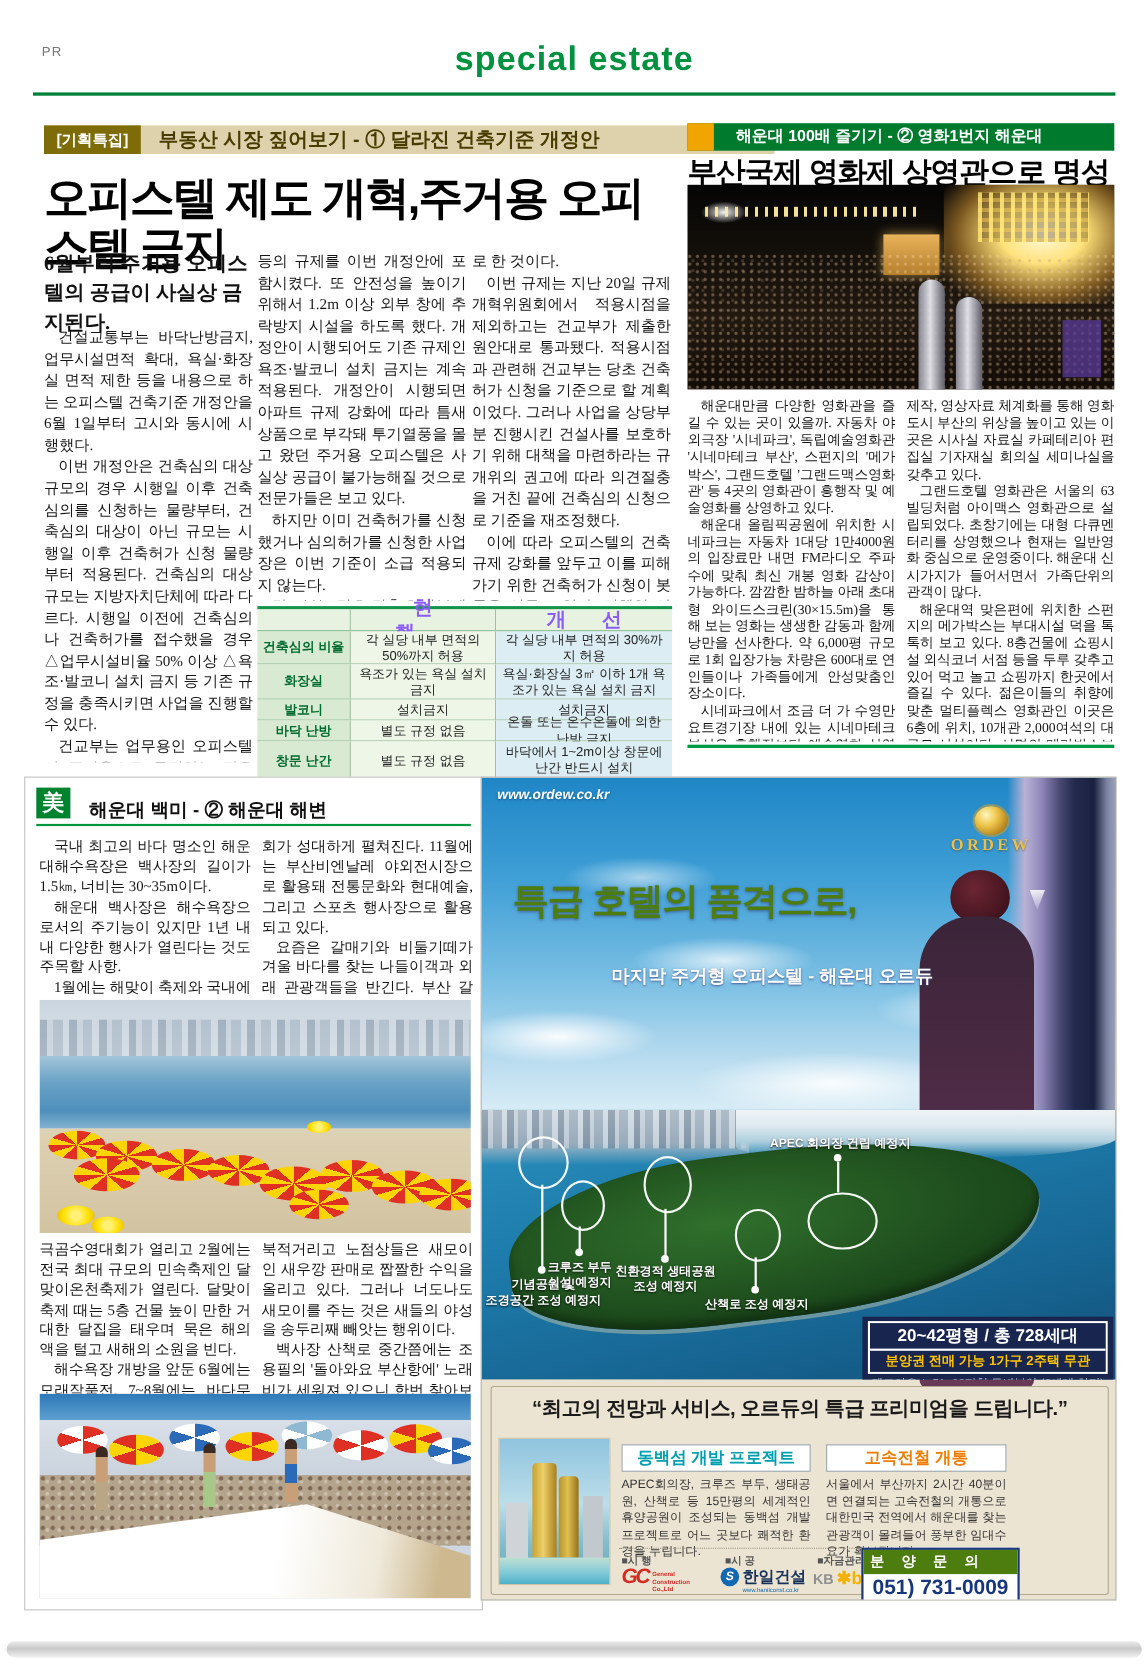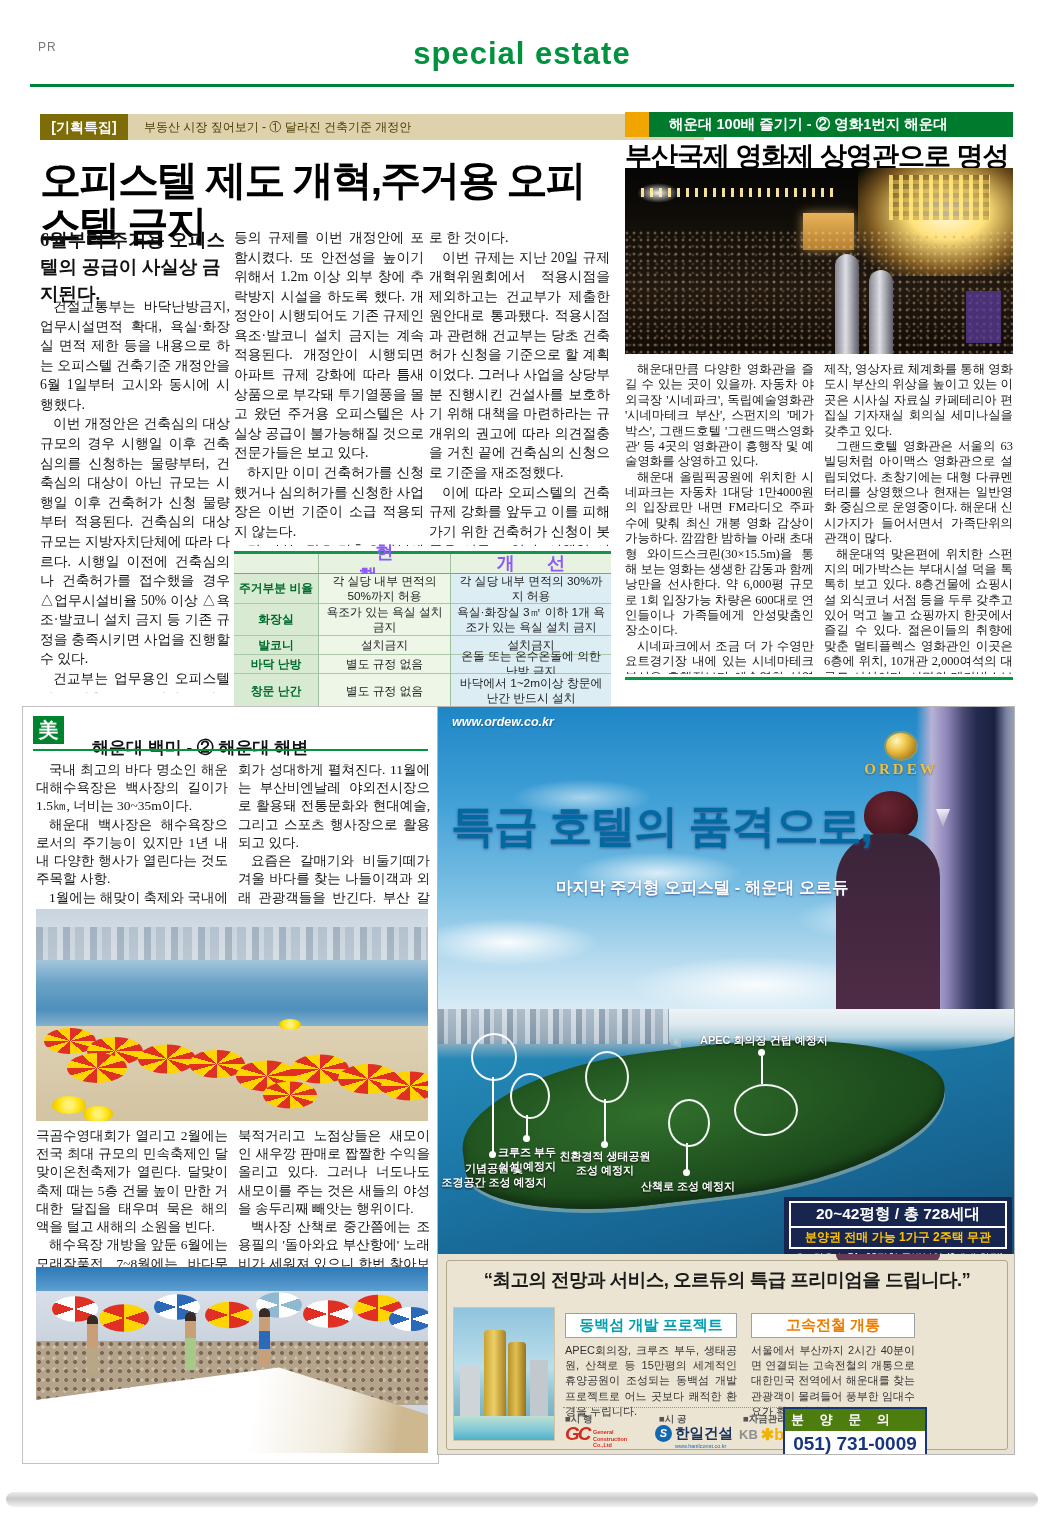--- a/index.html
+++ b/index.html
@@ -11,21 +11,21 @@
   .pr{position:absolute;left:38px;top:40px;font-size:12px;color:#777;letter-spacing:1px;}
   .section-title{position:absolute;left:0;top:36px;width:1044px;margin:0;text-align:center;
     font-size:31px;font-weight:800;color:#00923f;letter-spacing:1px;}
   .top-rule{position:absolute;left:30px;top:84px;width:984px;height:3px;background:#00813a;}
 
   
   .kicker-bar{position:absolute;left:40px;top:114px;width:664px;height:26px;background:#ddd2ab;}
   .kicker-box{position:absolute;left:0;top:0;width:88px;height:26px;background:#7d6c07;color:#fff;
     font-size:14px;font-weight:800;text-align:center;line-height:26px;}
   .kicker-text{position:absolute;left:104px;top:0;height:26px;line-height:26px;color:#4a3c00;
-    font-size:12px;font-weight:400;text-align:right;}
+    font-size:18px;font-weight:700;text-align:right;}
   .headline1{position:absolute;left:40px;top:158px;width:578px;margin:0;font-size:41px;font-weight:900;
     color:#000;letter-spacing:-2px;line-height:1.1;}
   .lead{position:absolute;left:40px;top:227px;width:198px;margin:0;font-size:18.5px;font-weight:800;
     color:#111;line-height:1.45;}
   .fcol{position:absolute;width:190px;overflow:hidden;font-family:"Liberation Serif",serif;
     font-size:13.8px;line-height:1.42;color:#151515;text-align:justify;word-break:break-all;}
   .fcol p{margin:0;text-indent:13px;}
   .fcol p.noind{text-indent:0;}
   .f1{left:40px;top:297px;height:396px;}
   .f2{left:234px;top:228px;height:318px;}
@@ -78,21 +78,21 @@
                      radial-gradient(circle at 5px 6px,rgba(170,140,110,.28) 1.1px,rgba(0,0,0,0) 1.8px);
     background-size:7px 7px,9px 9px;}
   .pf-mic{position:absolute;bottom:-4px;width:24px;height:104px;border-radius:12px 12px 0 0;opacity:.95;
     background:linear-gradient(90deg,#8a8a96,#e8e8f0 45%,#60606c);}
   .pf-banner{position:absolute;right:3%;bottom:6%;width:9%;height:28%;background:#5a3b9a;opacity:.75;}
 
   
   .beach-box{position:absolute;left:22px;top:706px;width:415px;height:756px;border:1px solid #c2c2c2;background:#fff;}
   .bk-sq{position:absolute;left:10px;top:9px;width:31px;height:28px;background:#00832e;color:#fff;
     font-size:20px;font-weight:800;text-align:center;line-height:28px;}
-  .bk-title{position:absolute;left:52px;top:12px;margin:17px;font-size:17px;font-weight:800;color:#111;}
+  .bk-title{position:absolute;left:52px;top:12px;margin:6px;font-size:17px;font-weight:800;color:#111;}
   .bk-rule{position:absolute;left:10px;top:42px;width:395px;height:2px;background:#00953f;}
   .bcol{position:absolute;width:192px;overflow:hidden;font-family:"Liberation Serif",serif;
     font-size:13.5px;line-height:1.35;color:#151515;text-align:justify;word-break:break-all;}
   .bcol p{margin:0;text-indent:13px;}
   .bcol p.noind{text-indent:0;}
   .b1{left:13px;top:54px;height:146px;}
   .b2{left:215px;top:54px;height:146px;}
   .b3{left:13px;top:420px;height:140px;}
   .b4{left:215px;top:420px;height:140px;}
 
@@ -138,21 +138,21 @@
       radial-gradient(ellipse 100px 26px at 25% 30%,rgba(255,255,255,.55),rgba(255,255,255,0) 70%),
       linear-gradient(180deg,#1f86c6 0%,#3f9fd6 30%,#7cc0e4 62%,#b9dcef 85%,#d8ecf6 100%);}
   .ad-url{position:absolute;left:14px;top:8px;color:#fff;font-size:12.5px;font-style:italic;font-weight:700;
     text-shadow:0 1px 2px rgba(0,60,100,.6);}
   .ordew-logo{position:absolute;left:408px;top:26px;width:110px;text-align:center;}
   .pearl{display:block;margin:0 auto;width:30px;height:26px;border-radius:50%;
     background:radial-gradient(circle at 35% 30%,#fff6c0 0%,#f0c84e 35%,#b07c14 80%,#7a5208 100%);
     box-shadow:0 0 0 2px rgba(210,160,40,.55);}
   .ordew-word{display:block;margin-top:2px;color:#e8c050;font-family:"Liberation Serif",serif;
     font-size:15px;font-weight:800;letter-spacing:3px;text-shadow:0 1px 2px rgba(60,40,0,.5);}
-  .ad-h1{position:absolute;left:13px;top:90px;margin:0;color:#0369a1;font-size:44px;font-weight:800;
+  .ad-h1{position:absolute;left:28px;top:90px;margin:0;color:#4d7c0f;font-size:33px;font-weight:800;
     letter-spacing:-1px;text-shadow:0 1px 3px rgba(60,80,140,.85);}
   .ad-h2{position:absolute;left:72px;top:134px;margin:0;color:#fff;font-size:23px;font-weight:800;
     text-shadow:0 1px 3px rgba(60,80,140,.85);}
   .ad-h3{position:absolute;left:118px;top:170px;margin:0;color:#fff;font-size:16.5px;font-weight:800;
     text-shadow:0 1px 2px rgba(60,80,140,.9);}
   .ad-curtain{position:absolute;right:0;top:0;width:98px;height:547px;
     background:linear-gradient(90deg,rgba(220,215,235,0) 0%,#b9b2d6 16%,#8d85b8 32%,#4a4a74 48%,#232a4e 62%,#1a2140 80%,#7a82a0 92%,#9aa2b8 100%);}
   .ad-woman{position:absolute;right:62px;top:84px;width:130px;height:470px;}
   .aw-hair{position:absolute;left:42px;top:0;width:54px;height:48px;border-radius:50% 50% 46% 46%;
     background:radial-gradient(circle at 40% 35%,#6b2533 0%,#4a1722 60%,#2f0d14 100%);}
@@ -266,21 +266,21 @@
       <p>이에 따라 오피스텔의 건축규제 강화를 앞두고 이를 피해가기 위한 건축허가 신청이 봇물을 이루고 있다. 시행일 이전에 건축허가를 신청해 놓으면 예전 기준으로 주거용 오피스텔을 지을 수 있을 가능성이 있다.</p>
     </div>
 
     <div class="reg-table">
       <div class="trow thead">
         <div class="tc tl rh20"></div>
         <div class="tc tm rh20 sp">현행</div>
         <div class="tc tr2 rh20 sp">개선</div>
       </div>
       <div class="trow">
-        <div class="tc tl rh30">주거부분 비율</div>
+        <div class="tc tl rh30">건축심의 비율</div>
         <div class="tc tm rh30">각 실당 내부 면적의 50%까지 허용</div>
         <div class="tc tr2 rh30">각 실당 내부 면적의 30%까지 허용</div>
       </div>
       <div class="trow">
         <div class="tc tl rh32">화장실</div>
         <div class="tc tm rh32">욕조가 있는 욕실 설치 금지</div>
         <div class="tc tr2 rh32">욕실·화장실 3㎡ 이하 1개 욕조가 있는 욕실 설치 금지</div>
       </div>
       <div class="trow">
         <div class="tc tl rh19">발코니</div>

